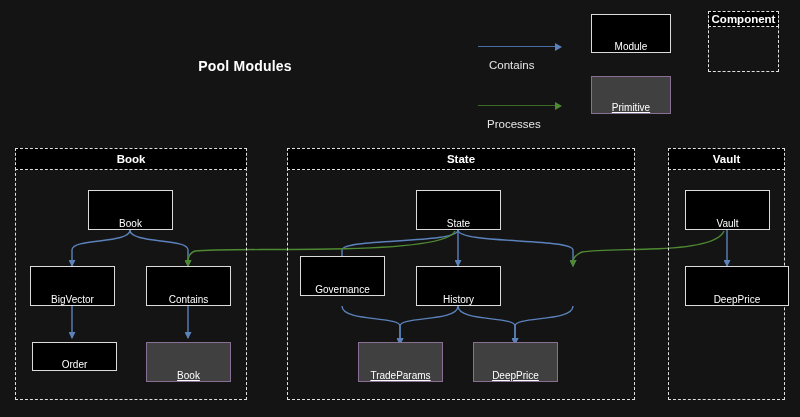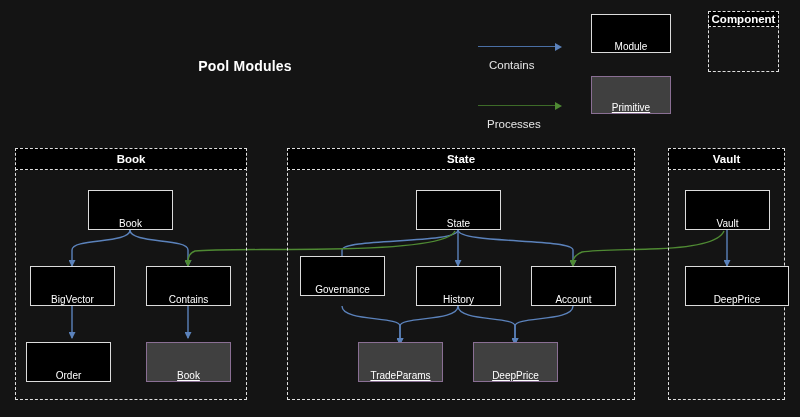--- a/index.html
+++ b/index.html
@@ -183,44 +183,41 @@
 
   <div class="node module" style="left:88px; top:190px; width:85px; height:40px;">
     <span>Book</span>
   </div>
   <div class="node module" style="left:30px; top:266px; width:85px; height:40px;">
     <span>BigVector</span>
   </div>
   <div class="node module" style="left:146px; top:266px; width:85px; height:40px;">
     <span>Contains</span>
   </div>
-  <div class="node module" style="left:26px; top:342px; width:85px; height:40px;">
+  <div class="node module" style="left:32px; top:342px; width:85px; height:29px;">
     <span>Order</span>
   </div>
   <div class="node primitive" style="left:146px; top:342px; width:85px; height:40px;">
     <span>Book</span>
   </div>
 
   <div class="cluster" style="left:287px; top:148px; width:348px; height:252px;"></div>
   <div class="cluster-header" style="left:287px; top:148px; width:348px; height:22px;">
     <span>State</span>
   </div>
 
   <div class="node module" style="left:416px; top:190px; width:85px; height:40px;">
     <span>State</span>
   </div>
   <div class="node module" style="left:300px; top:256px; width:85px; height:40px;">
     <span>Governance</span>
   </div>
   <div class="node module" style="left:416px; top:266px; width:85px; height:40px;">
     <span>History</span>
   </div>
-  <div class="node module" style="left:531px; top:266px; width:85px; height:40px;">
-    <span>Account</span>
-  </div>
   <div class="node primitive" style="left:358px; top:342px; width:85px; height:40px;">
     <span>TradeParams</span>
   </div>
   <div class="node primitive" style="left:473px; top:342px; width:85px; height:40px;">
     <span>DeepPrice</span>
   </div>
 
   <div class="cluster" style="left:668px; top:148px; width:117px; height:252px;"></div>
   <div class="cluster-header" style="left:668px; top:148px; width:117px; height:22px;">
     <span>Vault</span>

